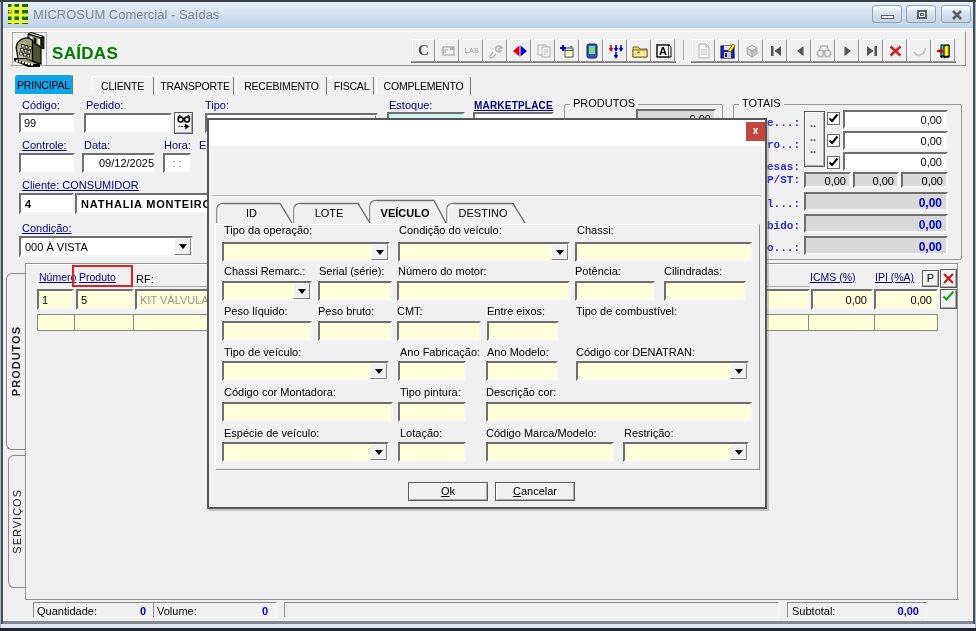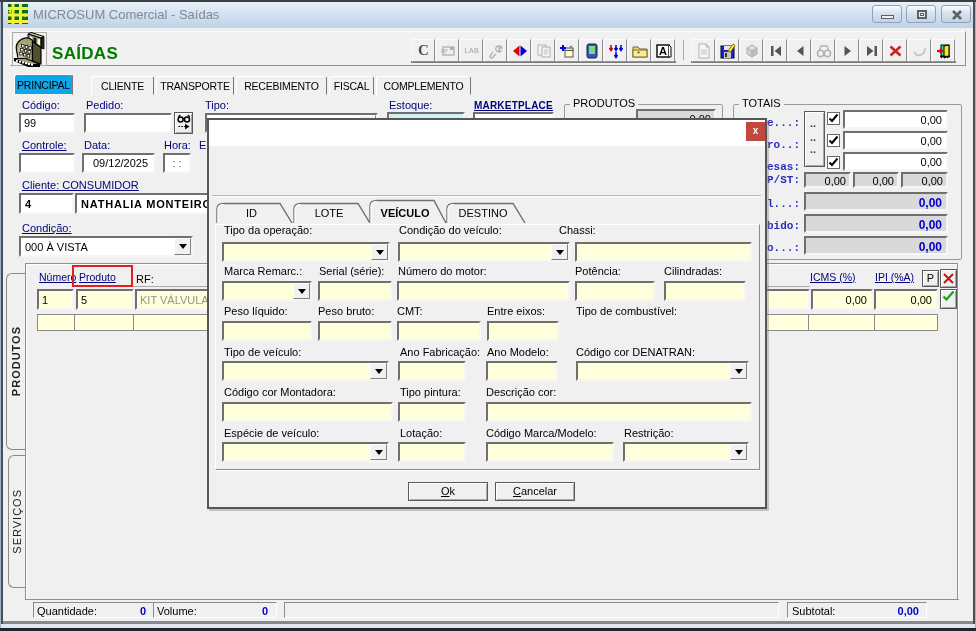--- a/index.html
+++ b/index.html
@@ -271,21 +271,21 @@
     <span class="db"></span>
   </div>
 <div class="ed" style="left:387px;top:112px;width:78px;height:21px;background:#cdf2ef"></div>
 <div class="ed" style="left:473px;top:112px;width:81px;height:21px"></div>
 
 <div class="lbl lnk" style="left:22px;top:140px">Controle:</div>
 <div class="lbl" style="left:84px;top:140px">Data:</div>
 <div class="lbl" style="left:164px;top:140px">Hora:</div>
 <div class="lbl" style="left:199px;top:140px">E</div>
 <div class="ed" style="left:19px;top:153px;width:56px;height:20px"></div>
-<div class="ed" style="left:82px;top:153px;width:73px;height:20px;color:#000;padding:2px 9px">09/12/2025</div>
+<div class="ed" style="left:82px;top:153px;width:73px;height:20px;color:#000;padding:2px 15px">09/12/2025</div>
 <div class="ed" style="left:163px;top:153px;width:28px;height:20px;color:#555;padding:2px 3px;text-align:center">: :</div>
 
 <div class="lbl lnk" style="left:22px;top:180px">Cliente: CONSUMIDOR</div>
 <div class="ed" style="left:19px;top:193px;width:55px;height:21px;color:#000;font-weight:bold;padding:3px 4px">4</div>
 <div class="ed" style="left:75px;top:193px;width:310px;height:21px;color:#000;font-weight:bold;padding:3px 4px;letter-spacing:0.8px">NATHALIA MONTEIRO DA S</div>
 <div class="lbl lnk" style="left:22px;top:223px">Condição:</div>
 <div class="ed" style="left:19px;top:236px;width:174px;height:21px;color:#000;padding:3px 4px">000 À VISTA<span class="db"></span></div>
 
 <div class="abs" style="left:564px;top:104px;width:159px;height:120px;border:1px solid #9a9a9a;border-radius:2px"></div>
 <div class="abs" style="left:570px;top:97px;background:#f0f0f0;padding:0 3px;font-size:11px;color:#000">PRODUTOS</div>
@@ -400,30 +400,30 @@
  <svg class="abs" style="left:237px;top:82px;z-index:1" width="80" height="21">
       <path d="M1,21 V7 Q1,1.5 8,1.5 H67 L79,21" fill="#f0f0f0" stroke="#6f6f6f" stroke-width="1.4"></path>
       <path d="M2,21 V7 Q2,2.5 8,2.5" fill="none" stroke="#ffffff" stroke-width="1.2"></path>
       <text x="37.0" y="15" text-anchor="middle" font-family="Liberation Sans" font-size="11" fill="#000">DESTINO</text>
     </svg>
 
  <div class="abs" style="left:6px;top:104px;width:545px;height:246px;border:1px solid;border-color:#fff #8a8a8a #8a8a8a #fff;background:#f0f0f0;box-shadow:0 1px 0 #fdfdfd"></div>
 
  <div class="lbl blk" style="left:15px;top:105px">Tipo da operação:</div>
  <div class="lbl blk" style="left:190px;top:105px">Condição do veículo:</div>
- <div class="lbl blk" style="left:350px;top:105px">Chassi:</div>
+ <div class="lbl blk" style="left:368px;top:105px">Chassi:</div>
  <div class="yf" style="left:13px;top:122px;width:168px;height:20px">
       <span class="db"></span>
     </div>
  <div class="yf" style="left:189px;top:122px;width:172px;height:20px">
       <span class="db"></span>
     </div>
  <div class="yf" style="left:366px;top:122px;width:177px;height:20px"></div>
 
- <div class="lbl blk" style="left:15px;top:146px">Marca Remarc.:</div>
+ <div class="lbl blk" style="left:15px;top:146px">Chassi Remarc.:</div>
  <div class="lbl blk" style="left:110px;top:146px">Serial (série):</div>
  <div class="lbl blk" style="left:189px;top:146px">Número do motor:</div>
  <div class="lbl blk" style="left:366px;top:146px">Potência:</div>
  <div class="lbl blk" style="left:455px;top:146px">Cilindradas:</div>
  <div class="yf" style="left:13px;top:161px;width:90px;height:20px">
       <span class="db"></span>
     </div>
  <div class="yf" style="left:109px;top:161px;width:74px;height:20px"></div>
  <div class="yf" style="left:188px;top:161px;width:173px;height:20px"></div>
  <div class="yf" style="left:366px;top:161px;width:80px;height:20px"></div>

